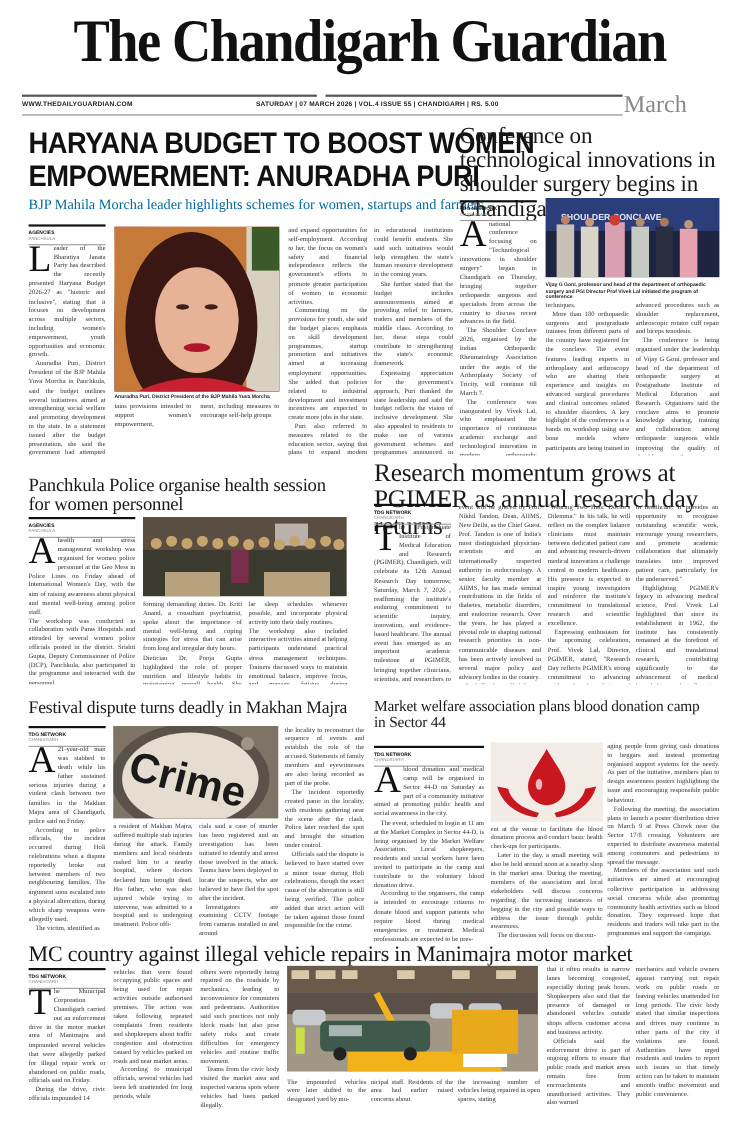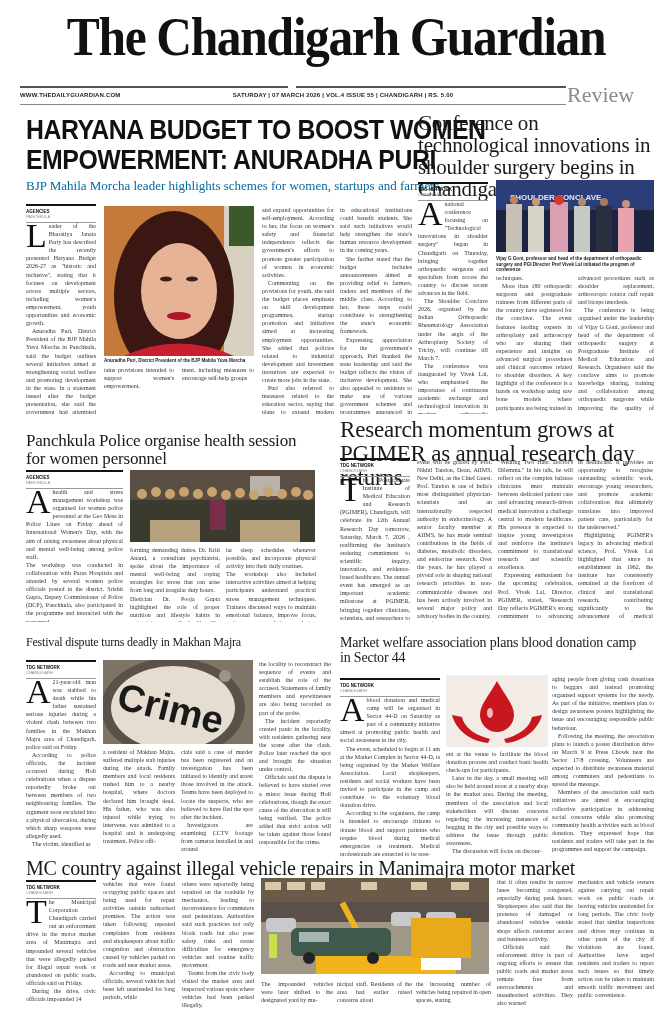--- a/index.html
+++ b/index.html
@@ -24,21 +24,21 @@
 .photo{overflow:hidden}
 </style>
 </head>
 <body>
 
 <div class="abs masthead-title">The Chandigarh Guardian</div>
 <div class="abs rule" style="left:20px;top:86px;width:268px"></div>
 <div class="abs rule" style="left:296px;top:86px;width:270px"></div>
 <div class="abs mast-small" style="left:20px;top:92px">WWW.THEDAILYGUARDIAN.COM</div>
 <div class="abs mast-small" style="left:203px;top:92px;width:280px;text-align:center">SATURDAY | 07 MARCH 2026 | VOL.4 ISSUE 55 | CHANDIGARH | RS. 5.00</div>
-<div class="abs review" style="left:567px;top:84px">Review</div>
+<div class="abs review" style="left:567px;top:84px">March</div>
 <div class="abs rule" style="left:20px;top:104px;width:546px;height:1px;background:#888"></div>
 
 <div>
   <div class="abs hl-sans" style="left:26px;top:116px">HARYANA BUDGET TO BOOST WOMEN</div>
   <div class="abs hl-sans" style="left:26px;top:146px">EMPOWERMENT: ANURADHA PURI</div>
   <div class="abs deck" style="left:26px;top:178px">BJP Mahila Morcha leader highlights schemes for women, startups and farmers</div>
 
   <div class="abs byline" style="left:26px;top:204px;width:70px">
     <div class="by1">AGENCIES</div>
     <div class="by2">PANCHKULA</div>
@@ -187,21 +187,21 @@
     <p class="first">"Wearing Two Hats: Doctor's Dilemma." In his talk, he will reflect on the complex balance clinicians must maintain between dedicated patient care and advancing research-driven medical innovation a challenge central to modern healthcare. His presence is expected to inspire young investigators and reinforce the institute's commitment to translational research and scientific excellence.</p>
     <p>Expressing enthusiasm for the upcoming celebration, Prof. Vivek Lal, Director, PGIMER, stated, "Research Day reflects PGIMER's strong commitment to advancing evidence-based medicine and innovation</p>
   </div>
   <div class="abs col" style="left:578px;top:458px;width:75px;height:164px">
     <p class="first">in healthcare. It provides an opportunity to recognise outstanding scientific work, encourage young researchers, and promote academic collaboration that ultimately translates into improved patient care, particularly for the underserved."</p>
     <p>Highlighting PGIMER's legacy in advancing medical science, Prof. Vivek Lal highlighted that since its establishment in 1962, the institute has consistently remained at the forefront of clinical and translational research, contributing significantly to the advancement of medical knowledge and influencing healthcare practices both nationally and globally.</p>
   </div>
 </div>
 
 <div>
-  <div class="abs hl-serif" style="left:26px;top:636px;width:300px;font-size:12px;white-space:nowrap">Festival dispute turns deadly in Makhan Majra</div>
+  <div class="abs hl-serif" style="left:26px;top:636px;width:300px;font-size:16px;white-space:nowrap">Festival dispute turns deadly in Makhan Majra</div>
   <div class="abs byline" style="left:26px;top:660px;width:70px">
     <div class="by1">TDG NETWORK</div>
     <div class="by2">CHANDIGARH</div>
   </div>
   <div class="abs col" style="left:26px;top:678px;width:70px;height:178px">
     <p class="first"><span class="drop">A</span><span>21-year-old man was stabbed to death while his father sustained serious injuries during a violent clash between two families in the Makhan Majra area of Chandigarh, police said on Friday.</span></p>
     <p>According to police officials, the incident occurred during Holi celebrations when a dispute reportedly broke out between members of two neighbouring families. The argument soon escalated into a physical altercation, during which sharp weapons were allegedly used.</p>
     <p>The victim, identified as</p>
   </div>
   <div class="abs photo" style="left:103px;top:660px;width:150px;height:84px;background:#8a8070">

